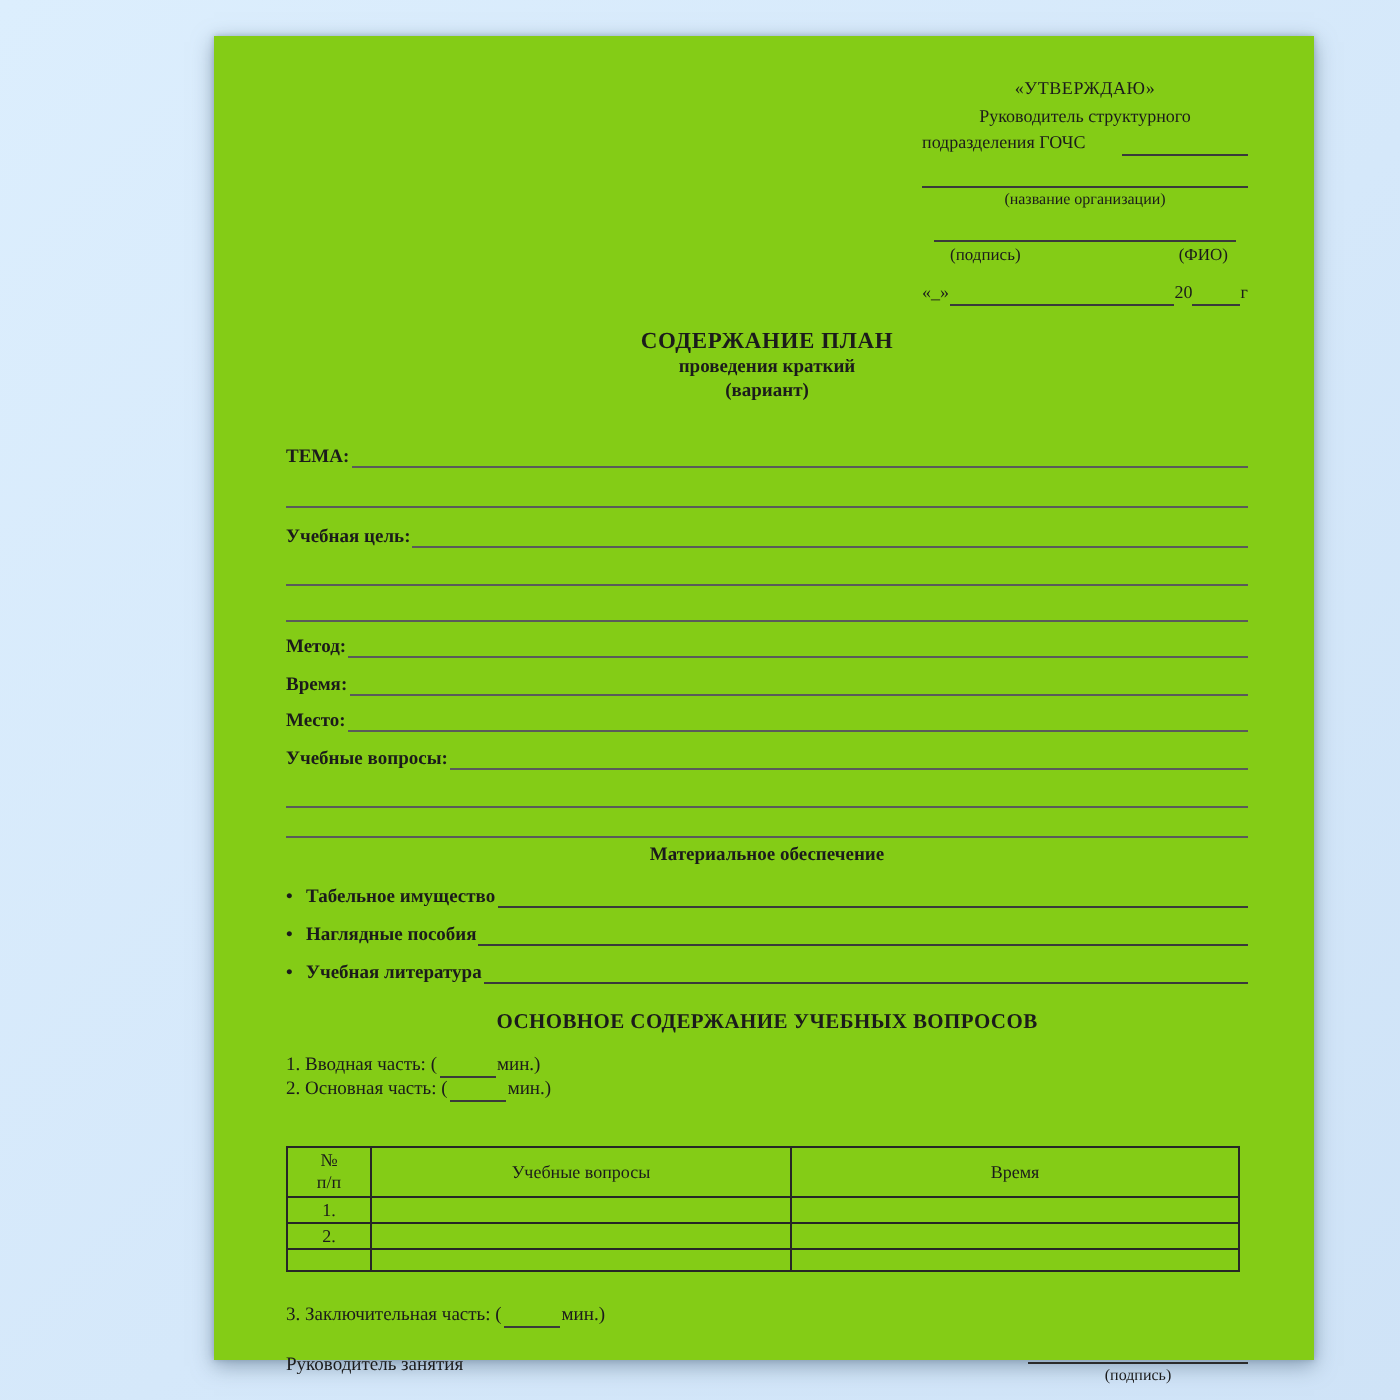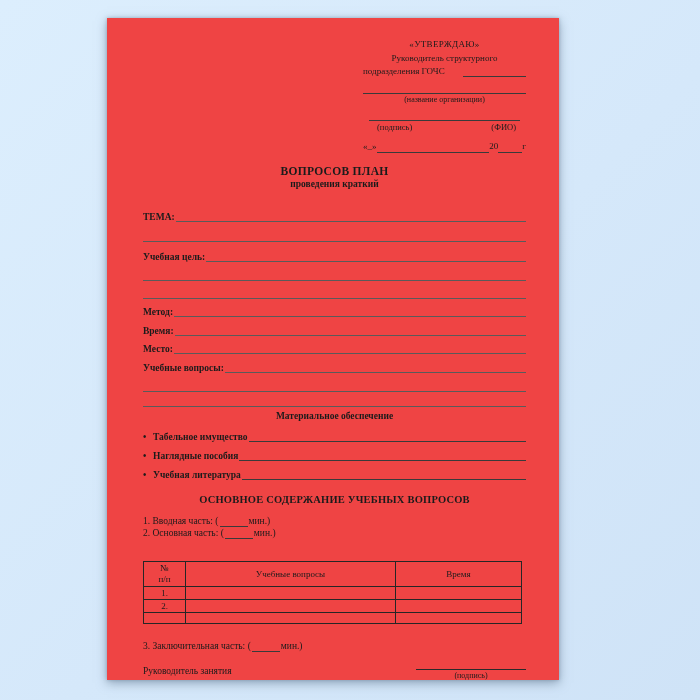--- a/index.html
+++ b/index.html
@@ -5,42 +5,42 @@
   * { margin: 0; padding: 0; box-sizing: border-box; }
   html, body { width: 700px; height: 700px; overflow: hidden; }
   body {
     font-family: "Liberation Serif", "DejaVu Serif", serif;
     background: linear-gradient(135deg, #dceefd 0%, #d5e8fa 55%, #cfe3f7 100%);
     position: relative;
   }
   .sheet {
     position: absolute;
     left: 107px; top: 18px;
-    width: 452px; height: 662px;
-    background: #ef4444;
+    width: 550px; height: 662px;
+    background: #84cc16;
     box-shadow: 0 3px 10px rgba(104,128,150,0.65), 0 0 3px rgba(110,135,160,0.5);
   }
   .content {
     position: relative;
     height: 100%;
     padding: 20px 33px 0 36px;
     color: #1b1b1b;
     font-size: 9.5px;
   }
 
   
   .approval {
     width: 163px;
     margin-left: auto;
     text-align: center;
     font-size: 9px;
     line-height: 13.5px;
   }
   .approval .stamp { letter-spacing: 0.3px; }
-  .gochs-row { display: flex; align-items: flex-start; text-align: left; gap: 18px; }
+  .gochs-row { display: flex; align-items: center; text-align: left; gap: 18px; }
   .gochs-row .lbl { white-space: nowrap; }
   .fill { flex: 1 1 auto; border-bottom: 1px solid #3a3a3a; height: 12px; }
   .rule-full { border-bottom: 1px solid #3a3a3a; height: 15px; }
   .cap { font-size: 8px; line-height: 10px; margin-top: 1px; }
   .sig-rule { border-bottom: 1px solid #3a3a3a; height: 14px; margin: 2px 6px 0 6px; }
   .sig-caps { display: flex; justify-content: space-between; padding: 0 10px 0 14px; font-size: 8.5px; line-height: 11px; margin-top: 1px; }
   .date-row { display: flex; align-items: flex-end; font-size: 9px; margin-top: 7px; text-align: left; }
   .date-row .short { flex: 0 0 24px; border-bottom: 1px solid #3a3a3a; height: 11px; }
 
   
@@ -119,22 +119,23 @@
       <div class="date-row">
         <span>«_»</span>
         <span class="fill"></span>
         <span>20</span>
         <span class="short"></span>
         <span>г</span>
       </div>
     </div>
 
     <div class="title-block">
-      <div class="title-main">ВОПРОСОВ ПЛАН</div>
+      <div class="title-main">СОДЕРЖАНИЕ ПЛАН</div>
       <div class="title-sub">проведения краткий</div>
+      <div class="title-sub">(вариант)</div>
     </div>
 
     <div class="field-row h20 mt12">
       <span class="label">ТЕМА:</span>
       <span class="fill h15"></span>
     </div>
     <div class="blank-line h20"></div>
 
     <div class="field-row h20">
       <span class="label">Учебная цель:</span>

